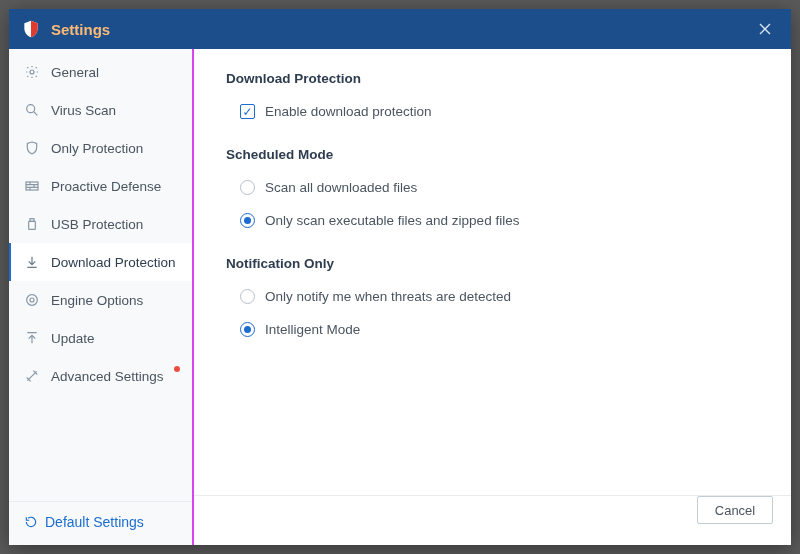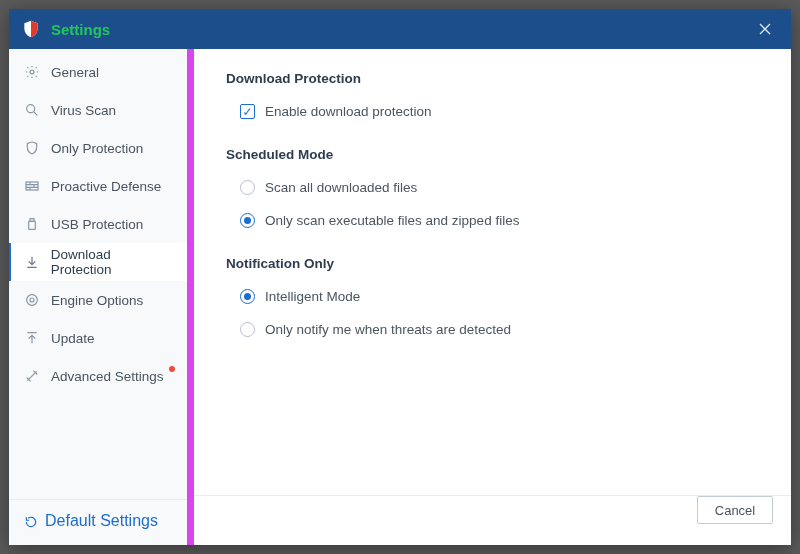--- a/index.html
+++ b/index.html
@@ -1,31 +1,31 @@
 <!DOCTYPE html>
 <html><head>
 <meta charset="utf-8">
 <style>
 *{box-sizing:border-box;margin:0;padding:0;font-family:"Segoe UI",Tahoma,Arial,sans-serif}
 body{background:#5a5a5a;width:800px;height:554px;overflow:hidden;position:relative}
 .window{position:absolute;left:9px;top:9px;width:782px;height:536px;background:#fff;box-shadow:0 4px 20px rgba(0,0,0,.4);display:flex;flex-direction:column}
-.titlebar{height:40px;background:#1c4e8c;display:flex;align-items:center;padding:0 12px;color:#22c55e}
+.titlebar{height:40px;background:#1c4e8c;display:flex;align-items:center;padding:0 12px;color:#fdba74}
 .titlebar .logo{width:20px;height:20px;margin-right:10px;display:flex;align-items:center;justify-content:center}
 .titlebar .title{font-size:15px;font-weight:600;flex:1}
 .titlebar .close{width:28px;height:28px;display:flex;align-items:center;justify-content:center;cursor:pointer;color:#d8e4f2;font-size:16px}
 .body{flex:1;display:flex;min-height:0}
-.sidebar{width:185px;background:#f7f9fb;border-right:7px solid #d946ef;display:flex;flex-direction:column}
+.sidebar{width:185px;background:#f7f9fb;border-right:2px solid #d946ef;display:flex;flex-direction:column}
 .nav{flex:1;padding-top:4px}
 .nav-item{height:38px;display:flex;align-items:center;padding:0 14px;font-size:13.5px;color:#4a5560;cursor:pointer;position:relative}
 .nav-item.active{background:#fff;border-left:2px solid #1c6dd0;color:#2e3d4f;padding-left:12px}
 .nav-item .icon{width:18px;height:18px;margin-right:10px;display:flex;align-items:center;justify-content:center;color:#8997a5}
 .nav-item.active .icon{color:#6a7a89}
 .nav-item .dot{position:absolute;width:6px;height:6px;border-radius:50%;background:#ed4d3d;top:9px;right:12px}
 .sb-foot{padding:12px 14px;border-top:1px solid #e8ecef}
-.sb-foot a{color:#1c6dd0;font-size:16px;text-decoration:none;display:inline-flex;align-items:flex-end;cursor:pointer}
+.sb-foot a{color:#1c6dd0;font-size:14px;text-decoration:none;display:inline-flex;align-items:center;cursor:pointer}
 .sb-foot .icon{width:16px;height:16px;margin-right:6px;display:flex;align-items:center;justify-content:center;color:#1c6dd0}
 .content{flex:1;display:flex;flex-direction:column}
 .pane{flex:1;padding:22px 32px;overflow:auto}
 .section{margin-bottom:24px}
 .section h3{font-size:13.5px;font-weight:700;color:#2e3d4f;margin-bottom:14px}
 .opt{display:flex;align-items:center;padding:4px 0 4px 14px;margin-bottom:10px;font-size:13.5px;color:#4a5560;cursor:pointer}
 .chk{width:15px;height:15px;border:1px solid #1c6dd0;border-radius:2px;margin-right:10px;display:flex;align-items:center;justify-content:center;color:#1c6dd0;font-size:12px;line-height:1}
 .rdo{width:15px;height:15px;border:1px solid #b5c0cb;border-radius:50%;margin-right:10px;display:flex;align-items:center;justify-content:center}
 .rdo.checked{border-color:#1c6dd0}
 .rdo .core{width:7px;height:7px;border-radius:50%;background:#1c6dd0;display:none}
@@ -180,29 +180,29 @@
             <span class="rdo checked">
                 <span class="core"></span>
               </span>
             <span>Only scan executable files and zipped files</span>
           </div>
         </div>
 
         <div class="section">
           <h3>Notification Only</h3>
           <div class="opt">
+            <span class="rdo"></span>
+            <span>Only notify me when threats are detected</span>
+          </div>
+          <div class="opt">
             <span class="rdo checked">
                 <span class="core"></span>
               </span>
             <span>Intelligent Mode</span>
           </div>
-          <div class="opt">
-            <span class="rdo"></span>
-            <span>Only notify me when threats are detected</span>
-          </div>
         </div>
 
       </div>
       <div class="btnbar">
         <button class="btn">Cancel</button>
       </div>
     </div>
   </div>
 </div>
 

